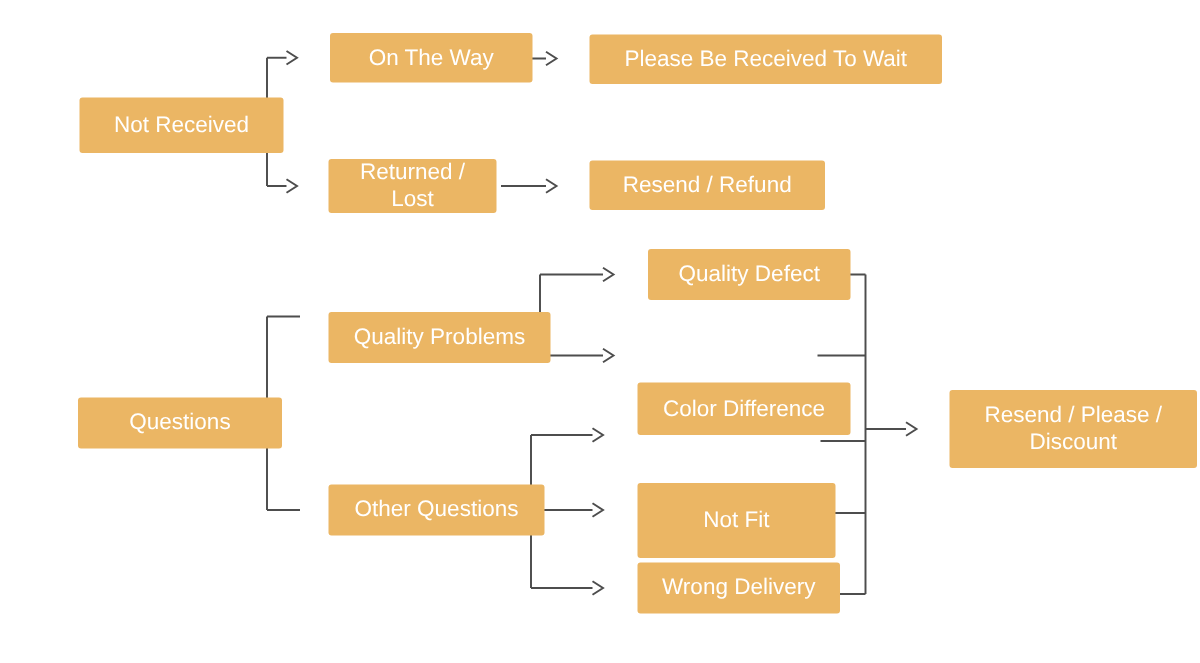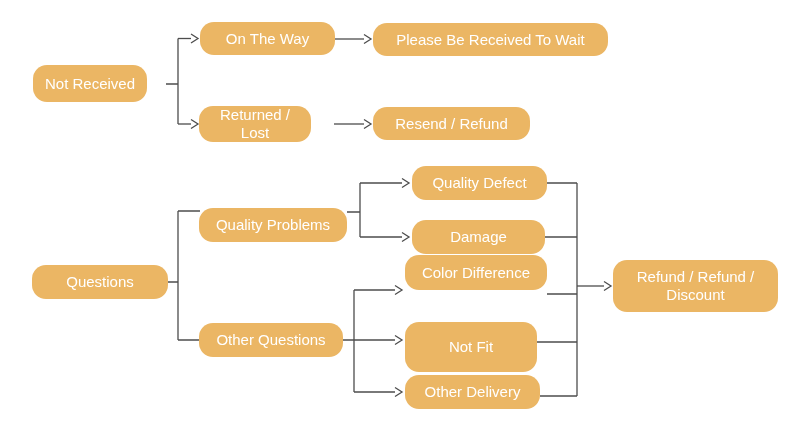--- a/index.html
+++ b/index.html
@@ -29,27 +29,28 @@
     fill: none;
   }
   .node {
     position: absolute;
     display: flex;
     align-items: center;
     justify-content: center;
     text-align: center;
     background: var(--node-fill);
     color: var(--node-text);
-    border-radius: 14px;
+    border-radius: 2px;
     font-size: 15px;
     line-height: 18px;
     padding: 4px 8px;
+    margin-left: 20px;
   }
   
-  #n-not-received            { left: 33px;  top: 65px;  width: 114px; height: 37px; }
+  #n-not-received            { left: 33px;  top: 65px;  width: 136px; height: 37px; }
   #n-on-the-way              { left: 200px; top: 22px;  width: 135px; height: 33px; }
   #n-please-be-patient       { left: 373px; top: 23px;  width: 235px; height: 33px; }
   #n-returned-lost           { left: 199px; top: 106px; width: 112px; height: 36px; }
   #n-resend-refund           { left: 373px; top: 107px; width: 157px; height: 33px; }
   #n-received                { left: 32px;  top: 265px; width: 136px; height: 34px; }
   #n-quality-problems        { left: 199px; top: 208px; width: 148px; height: 34px; }
   #n-other-questions         { left: 199px; top: 323px; width: 144px; height: 34px; }
   #n-quality-defect          { left: 412px; top: 166px; width: 135px; height: 34px; }
   #n-damage                  { left: 412px; top: 220px; width: 133px; height: 34px; }
   #n-color-difference        { left: 405px; top: 255px; width: 142px; height: 35px; }
@@ -123,23 +124,22 @@
   <div class="node" id="n-resend-refund">Resend / Refund</div>
 
   <div class="node" id="n-received">Questions</div>
 
   <div class="node" id="n-quality-problems">Quality Problems</div>
 
   <div class="node" id="n-other-questions">Other Questions</div>
 
   <div class="node" id="n-quality-defect">Quality Defect</div>
 
-  <div class="node" id="n-damage">Damage</div>
 
   <div class="node" id="n-color-difference">Color Difference</div>
 
   <div class="node" id="n-not-fit">Not Fit</div>
 
-  <div class="node" id="n-wrong-delivery">Other Delivery</div>
+  <div class="node" id="n-wrong-delivery">Wrong Delivery</div>
 
-  <div class="node" id="n-resend-refund-discount">Refund / Refund / Discount</div>
+  <div class="node" id="n-resend-refund-discount">Resend / Please / Discount</div>
 
 </div>
 
 </body></html>

